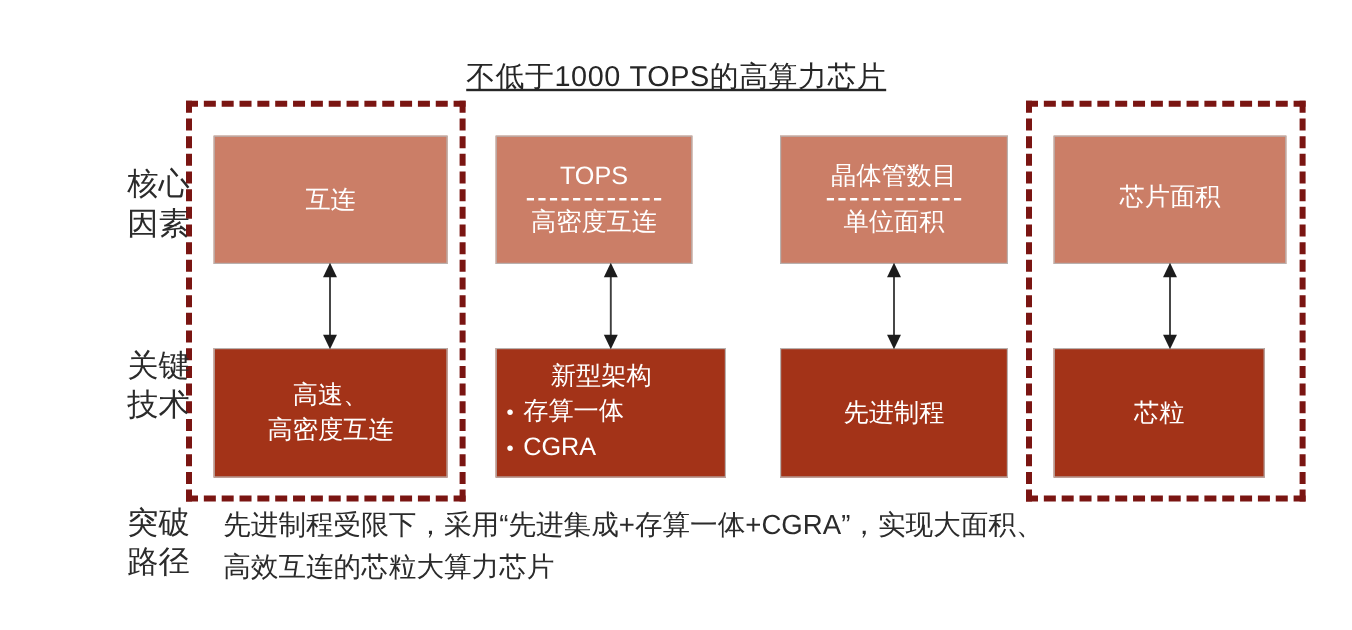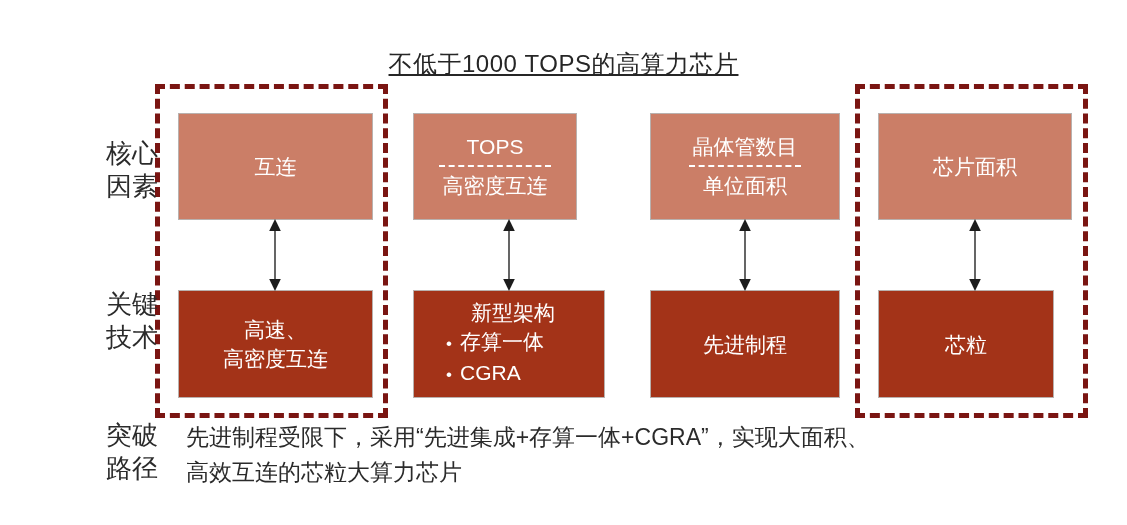--- a/index.html
+++ b/index.html
@@ -78,21 +78,20 @@
     margin:3px 0 4px 0;
     border-top:2.5px dashed #ffffff;
   }
 
   
   .bullets{
     display:flex;flex-direction:column;
     align-items:flex-start;
     justify-content:space-between;
     width:100%;
-    padding-left:24px;
     box-sizing:border-box;
   }
   .bullets .hdr{
     width:100%;
     text-align:center;
     padding-right:16px;
     box-sizing:border-box;
     line-height:28px;
   }
   .bullets .bi{
@@ -195,21 +194,21 @@
   </div>
   <div class="box bottom" style="left:650px;width:190px;">
     <span class="line">先进制程</span>
   </div>
   <svg class="arrow" style="left:737px;" viewBox="0 0 16 72">
     <line x1="8" y1="10" x2="8" y2="62" stroke="#3f3f3f" stroke-width="1.6"></line>
     <polygon points="8,0 2.2,12 13.8,12" fill="#1c1c1c"></polygon>
     <polygon points="8,72 2.2,60 13.8,60" fill="#1c1c1c"></polygon>
   </svg>
 
-  <div class="box top" style="left:878px;width:194px;">
+  <div class="box top" style="left:878px;width:194px;font-family:Liberation Mono, monospace;">
     <span class="line">芯片面积</span>
   </div>
   <div class="box bottom" style="left:878px;width:176px;">
     <span class="line">芯粒</span>
   </div>
   <svg class="arrow" style="left:967px;" viewBox="0 0 16 72">
     <line x1="8" y1="10" x2="8" y2="62" stroke="#3f3f3f" stroke-width="1.6"></line>
     <polygon points="8,0 2.2,12 13.8,12" fill="#1c1c1c"></polygon>
     <polygon points="8,72 2.2,60 13.8,60" fill="#1c1c1c"></polygon>
   </svg>

